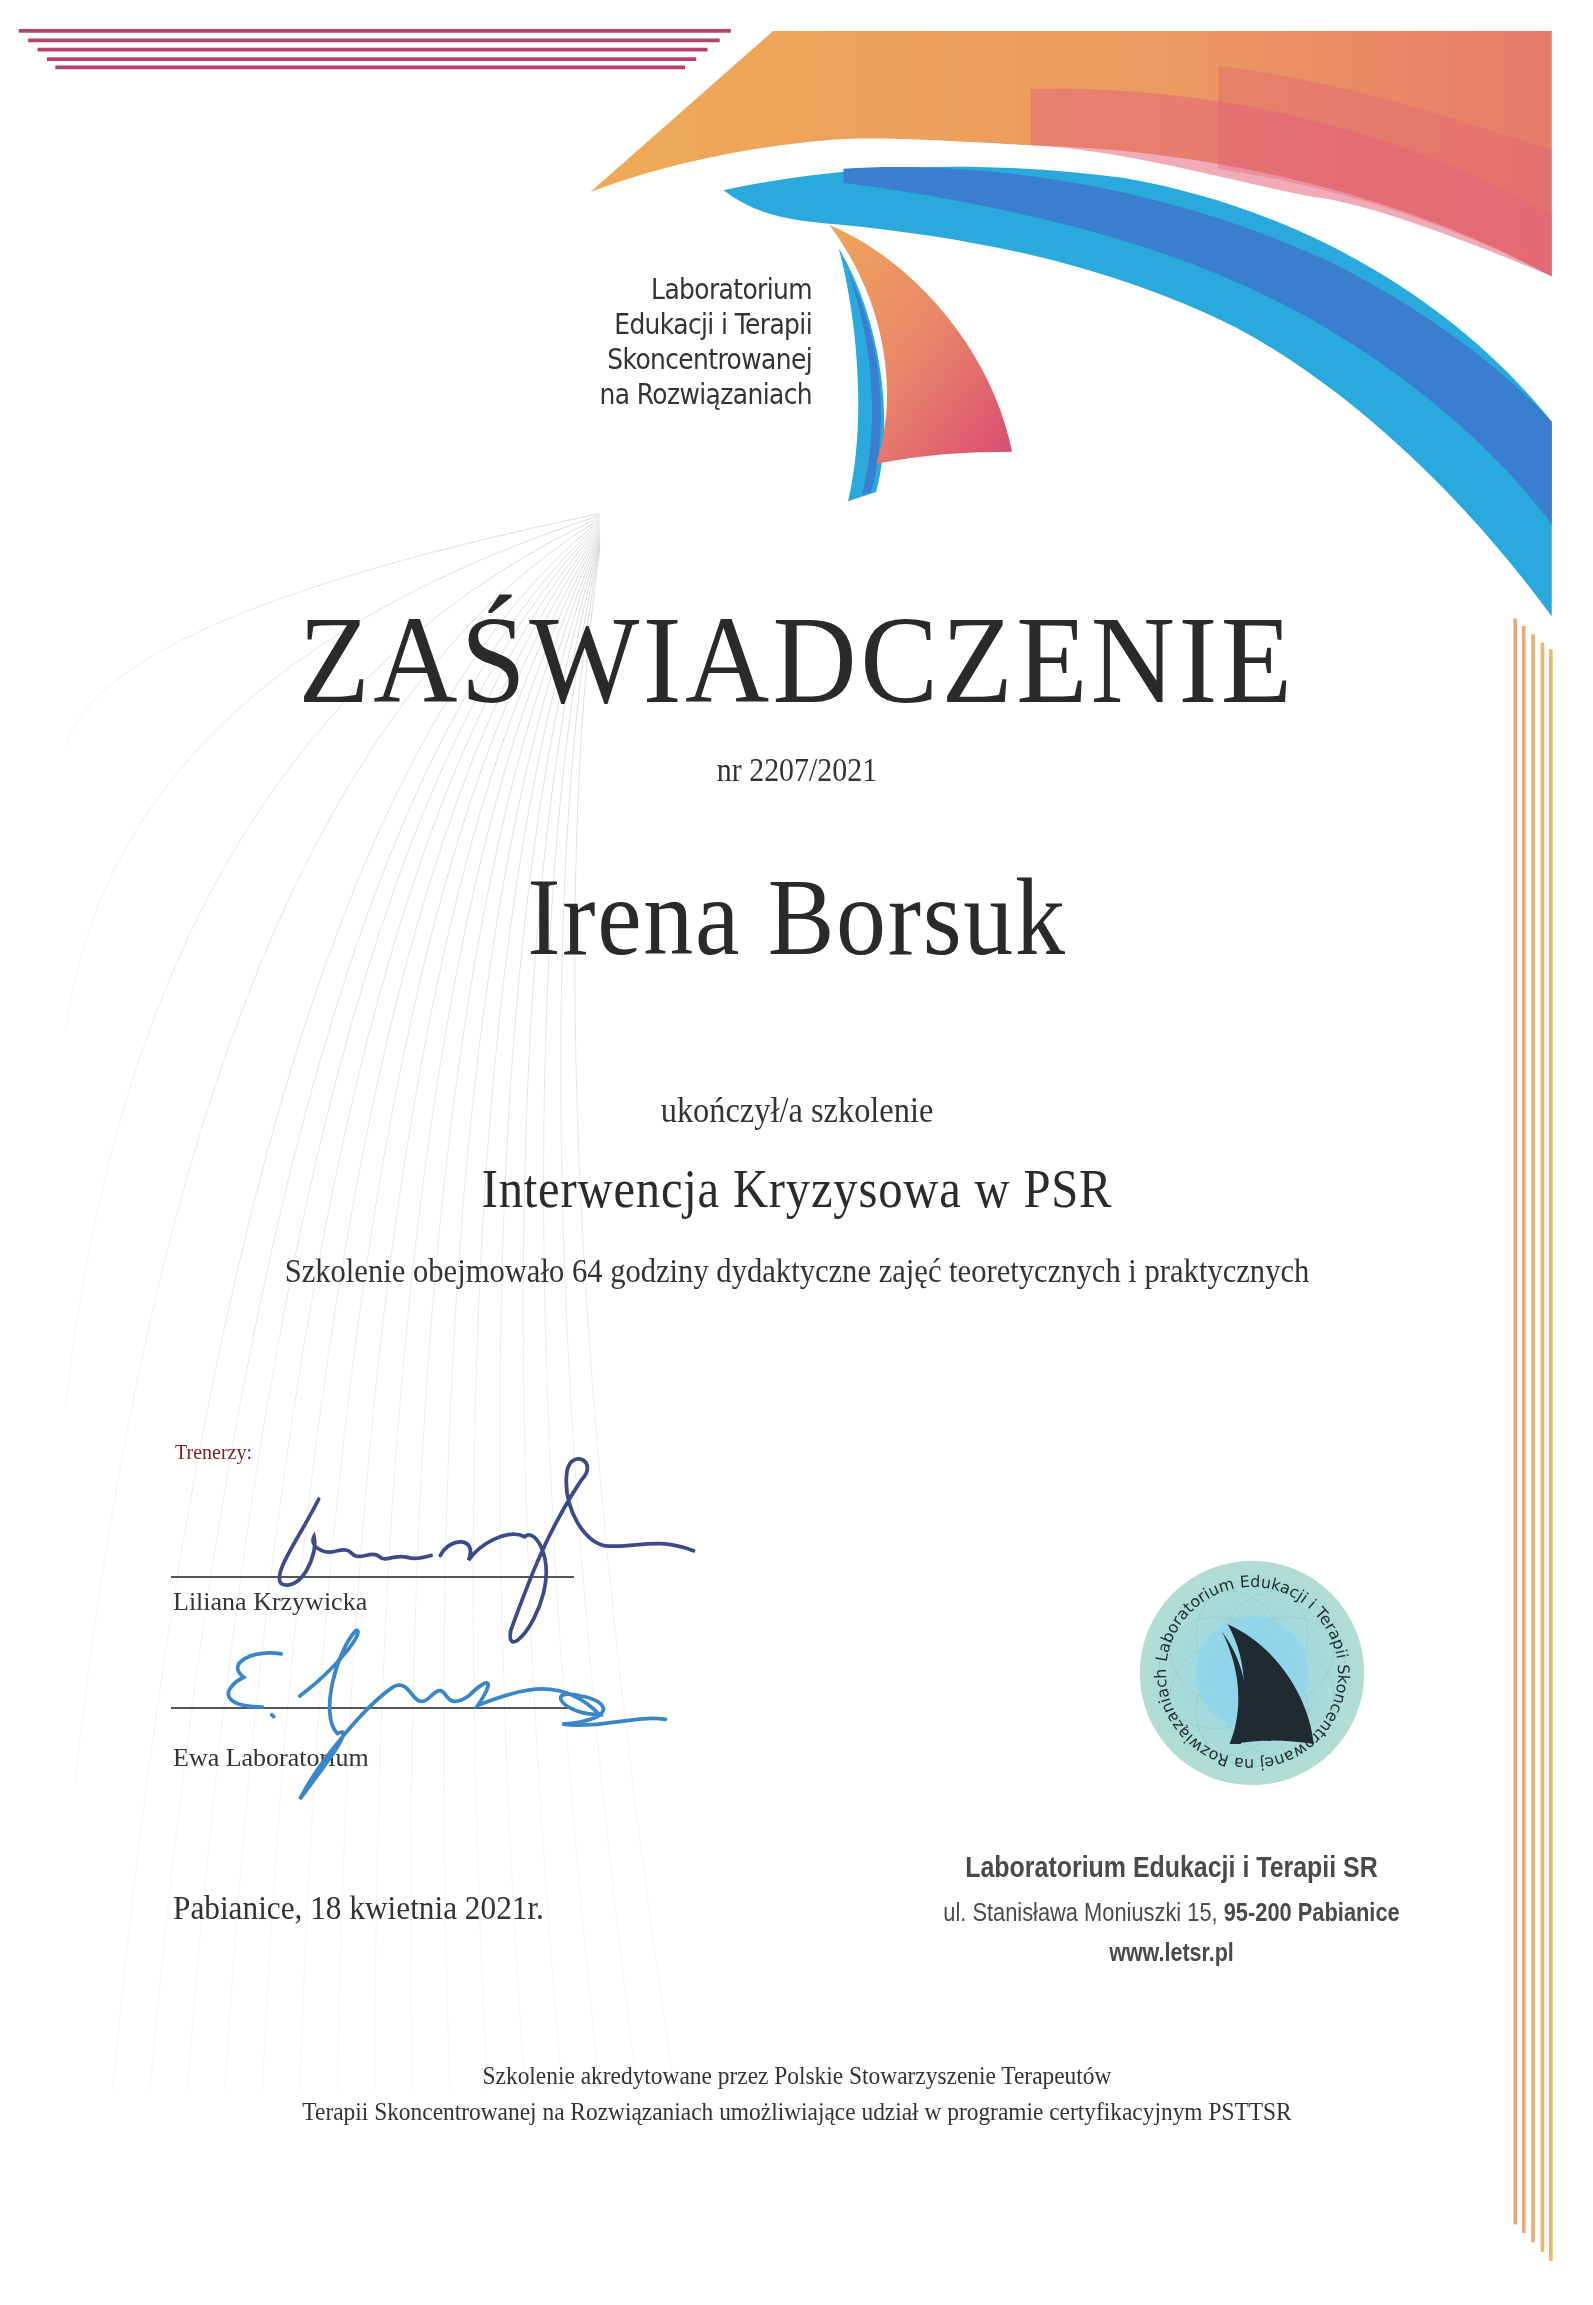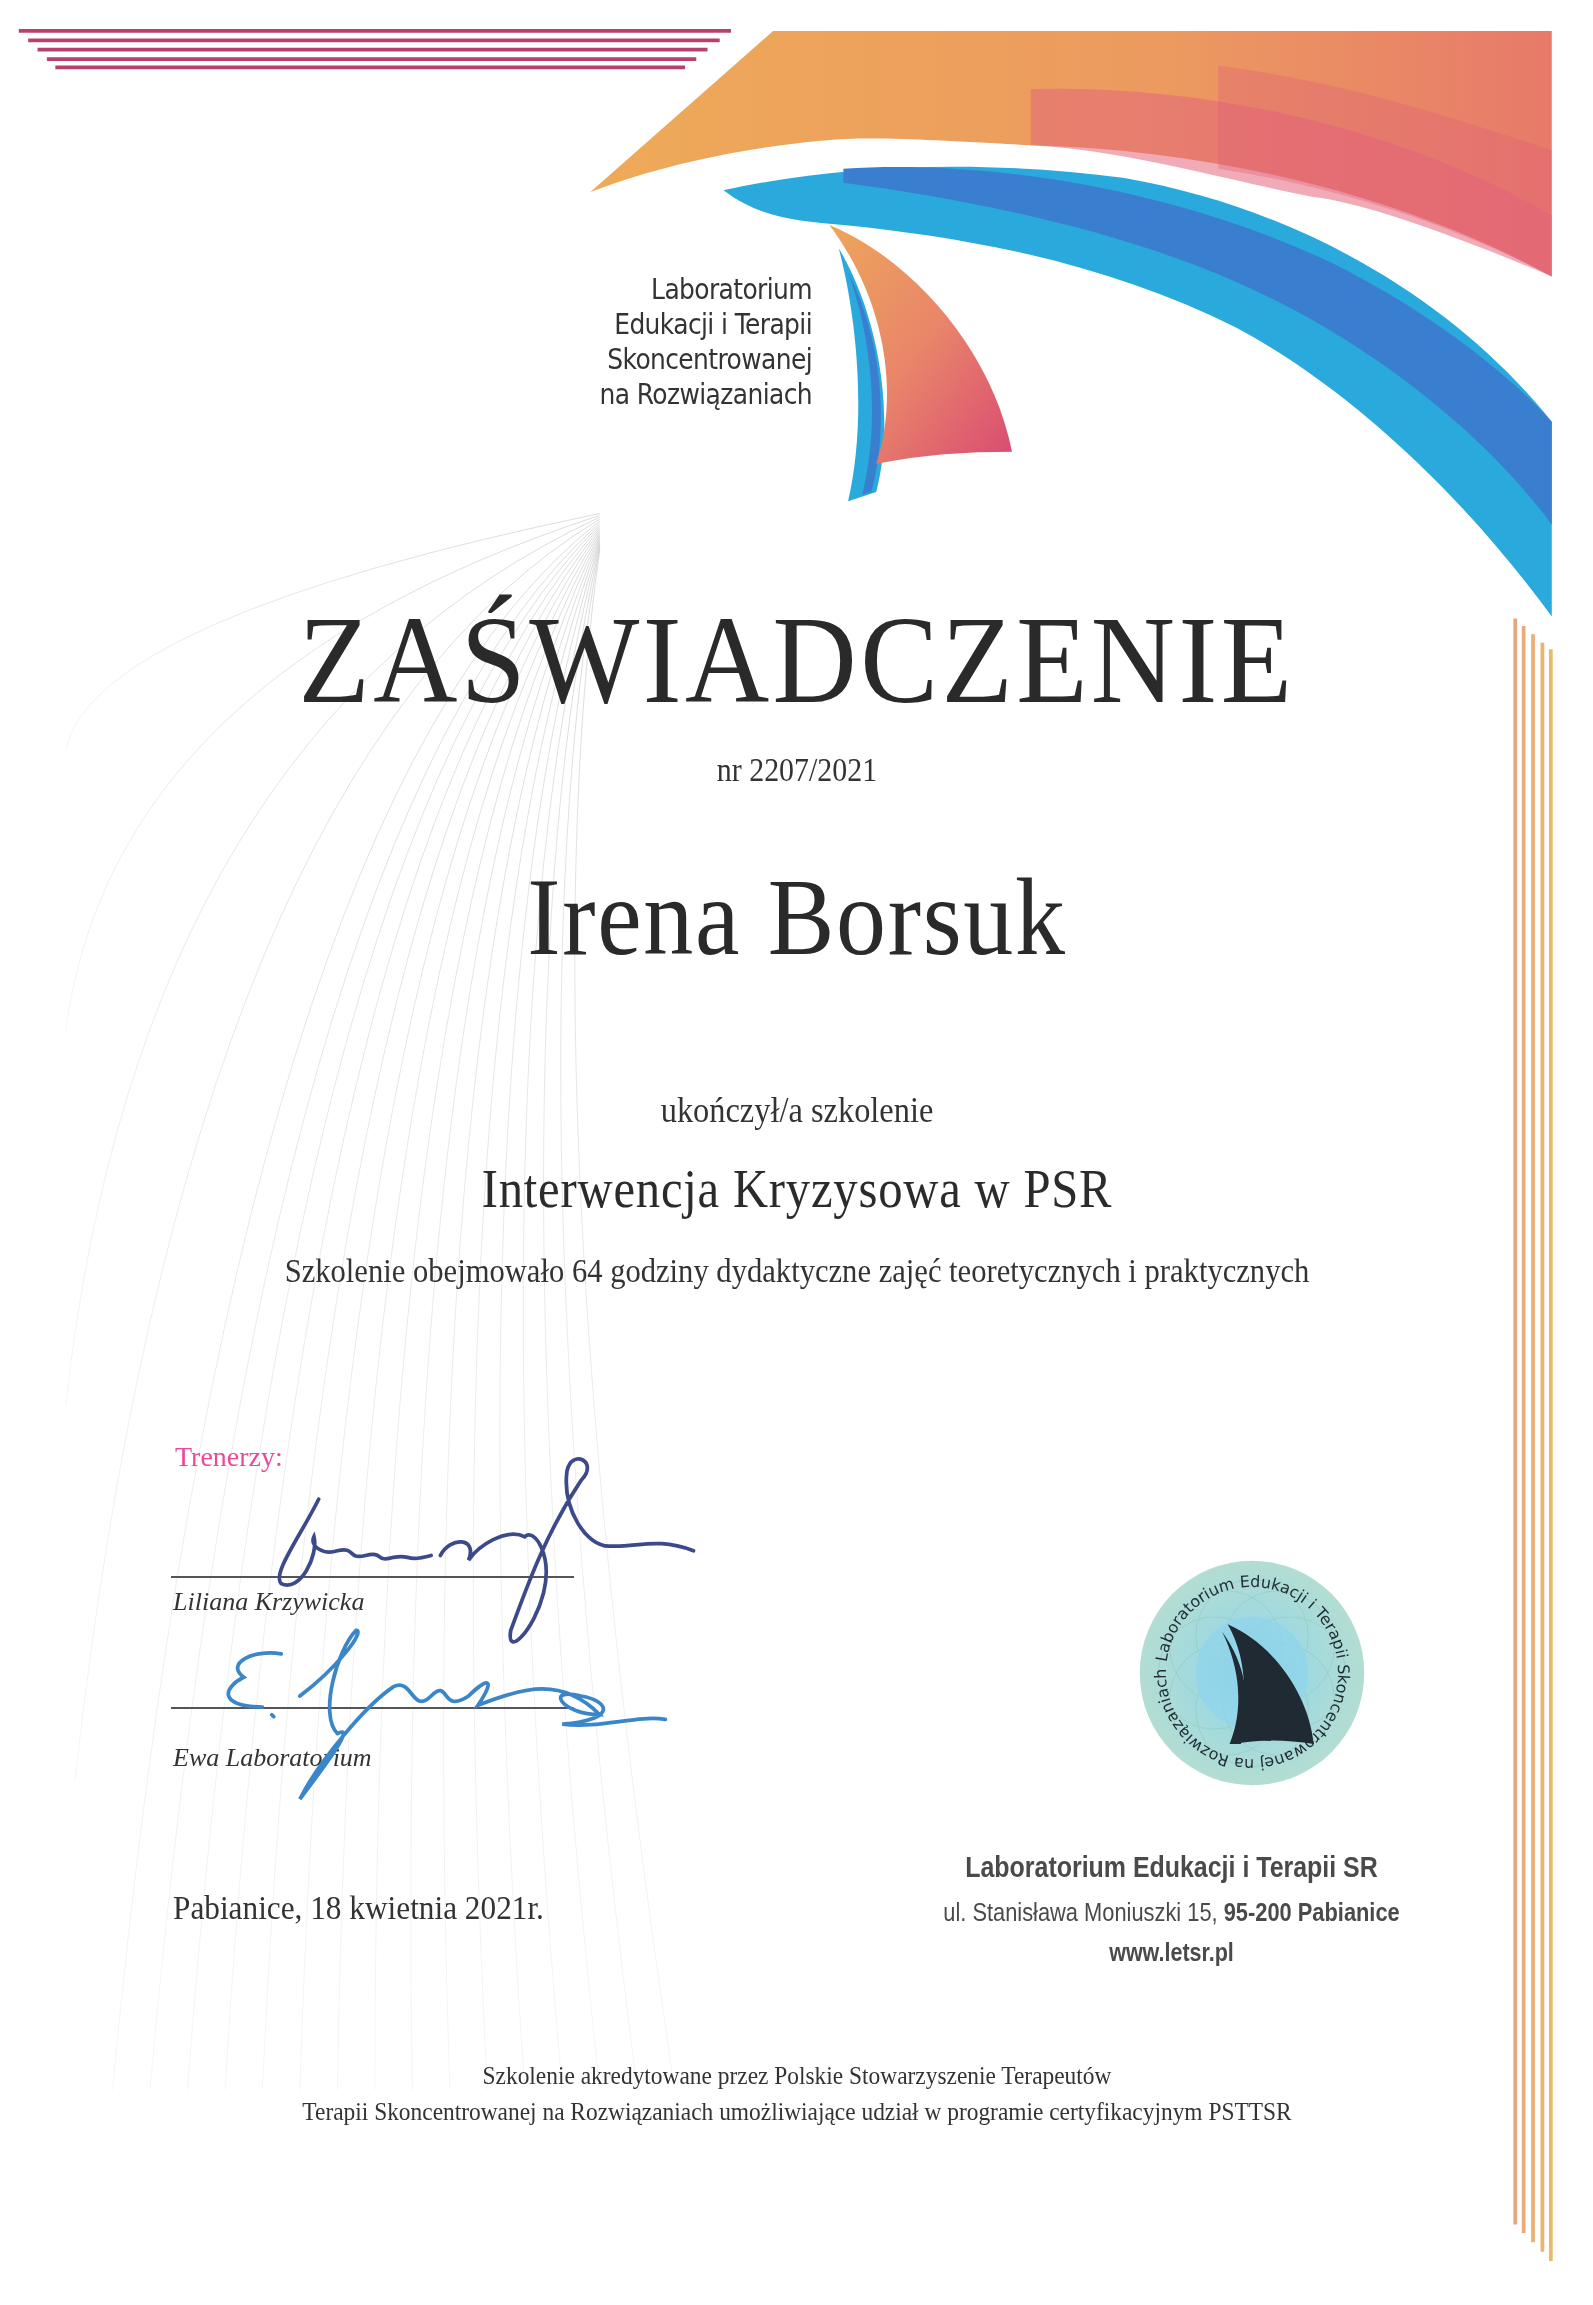--- a/index.html
+++ b/index.html
@@ -17,23 +17,23 @@
   .number { position:absolute; left:0; width:1594px; top:751px; text-align:center;
             font-size:34px; color:#333; transform:scaleX(0.88); }
   .recipient { position:absolute; left:0; width:1594px; top:853px; text-align:center;
                font-size:111px; color:#2a2a2a; letter-spacing:1.9px; transform:scaleX(0.9); }
   .completed { position:absolute; left:0; width:1594px; top:1089px; text-align:center;
                font-size:36px; color:#333; transform:scaleX(0.9); }
   .course { position:absolute; left:0; width:1594px; top:1158px; text-align:center;
             font-size:54px; color:#2b2b2b; letter-spacing:0.9px; transform:scaleX(0.9); }
   .hours { position:absolute; left:0; width:1594px; top:1252px; text-align:center;
            font-size:34px; color:#333; transform:scaleX(0.9); }
-  .trainers-label { position:absolute; left:175px; top:1441px; font-size:28px; color:#ec4899; }
+  .trainers-label { position:absolute; left:175px; top:1441px; font-size:20px; color:#7f1d1d; }
   .sig-line { position:absolute; left:171px; width:403px; height:1.9px; background:#555; }
-  .trainer-name { position:absolute; left:173px; font-size:26px; color:#333;font-style:italic; }
+  .trainer-name { position:absolute; left:173px; font-size:26px; color:#333; }
   .date { position:absolute; left:173px; top:1889px; font-size:34px; color:#333; transform:scaleX(0.92); transform-origin:left top; }
   .org { position:absolute; left:881px; width:581px; text-align:center;
          font-family:"Liberation Sans", "DejaVu Sans", sans-serif; color:#4a4a4a; }
   .org-name { top:1851px; font-size:29px; font-weight:bold; transform:scaleX(0.86); }
   .org-addr { top:1897px; font-size:26px; transform:scaleX(0.84); }
   .org-addr b { font-weight:bold; }
   .org-web { top:1938px; font-size:25px; font-weight:bold; transform:scaleX(0.86); }
   .footer { position:absolute; left:0; width:1594px; text-align:center; font-size:26px; color:#333; transform:scaleX(0.9); }
   .seal { position:absolute; left:1136px; top:1557px; width:232px; height:232px; }
 </style>

